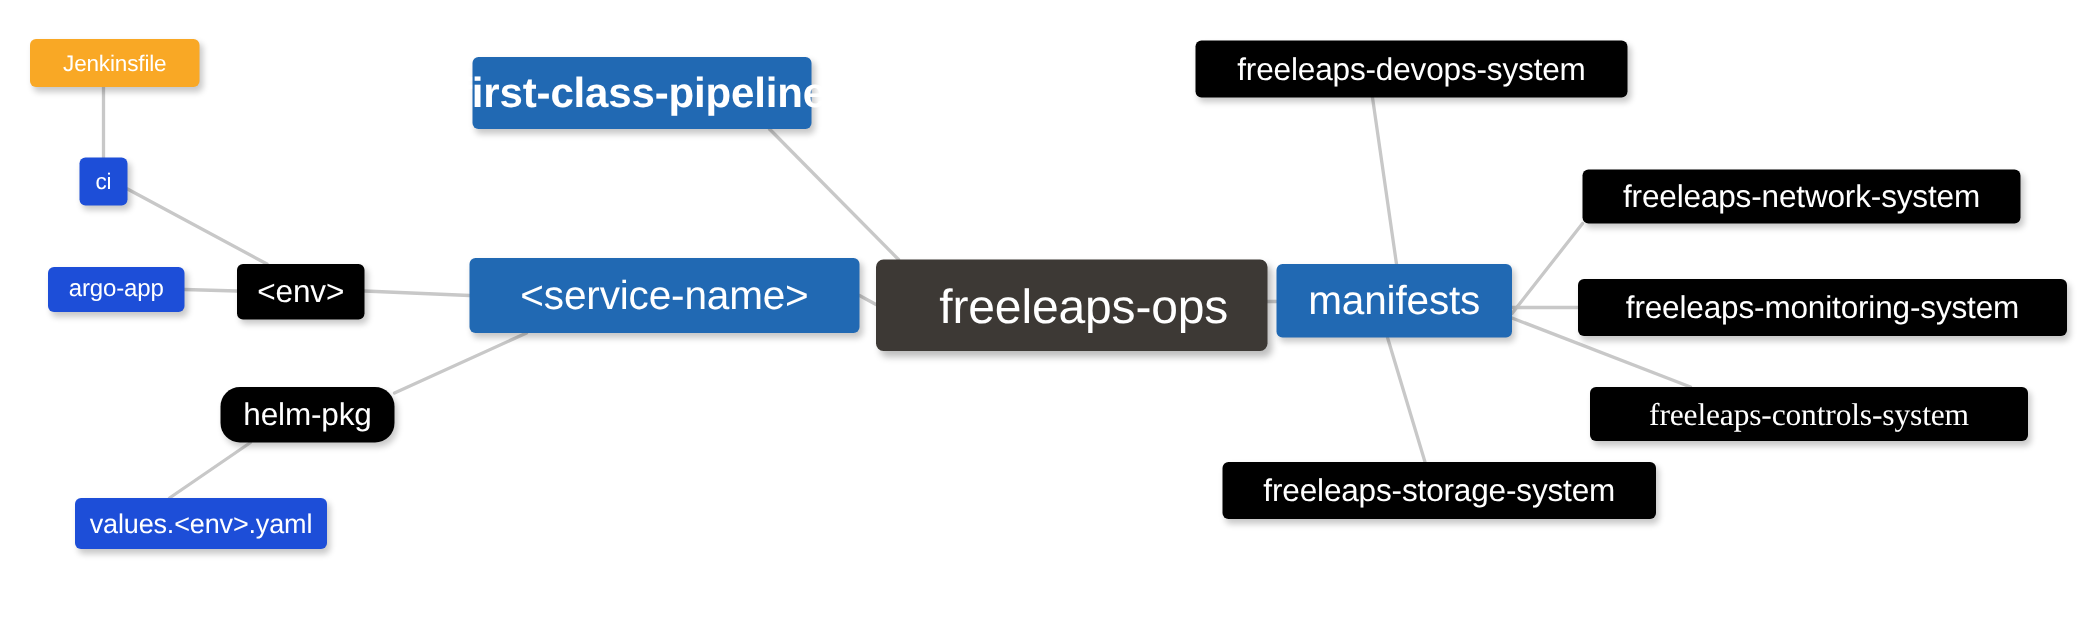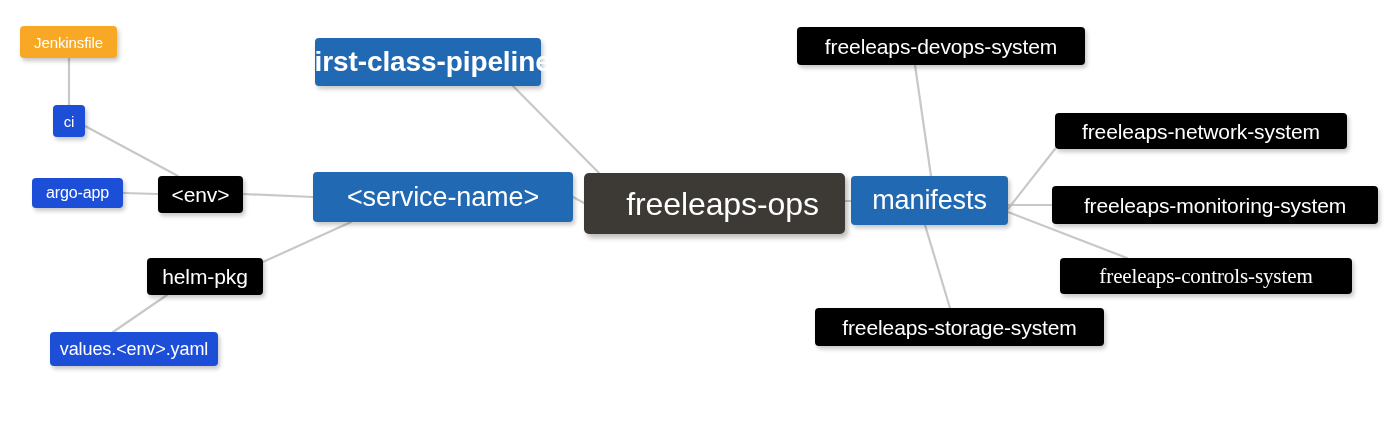--- a/index.html
+++ b/index.html
@@ -66,33 +66,33 @@
       <path class="edge" d="M 178,176 L 85,126"></path>
       <path class="edge" d="M 69,105 L 69,58"></path>
       <path class="edge" d="M 167,295 L 113,332"></path>
       <path class="edge" d="M 931,176 L 915,65"></path>
       <path class="edge" d="M 1008,209 L 1055,149"></path>
       <path class="edge" d="M 1008,205 L 1052,205"></path>
       <path class="edge" d="M 1008,212 L 1127,258"></path>
       <path class="edge" d="M 925,225 L 950,308"></path>
     </svg>
   <div id="nodes">
-      <div class="node orange" style="left: 20px; top: 26px; width: 97px; height: 32px; font-size: 15px;">
+      <div class="node orange" style="left: 20px; top: 26px; width: 113px; height: 32px; font-size: 15px;">
         <span>Jenkinsfile</span>
       </div>
       <div class="node red" style="left: 53px; top: 105px; width: 32px; height: 32px; font-size: 15px;">
         <span>ci</span>
       </div>
       <div class="node red" style="left: 32px; top: 178px; width: 91px; height: 30px; font-size: 16px;">
         <span>argo-app</span>
       </div>
       <div class="node green" style="left: 158px; top: 176px; width: 85px; height: 37px; font-size: 21px;">
         <span>&lt;env&gt;</span>
       </div>
-      <div class="node green" style="left: 147px; top: 258px; width: 116px; height: 37px; font-size: 21px;">
+      <div class="node green" style="left: 147px; top: 258px; width: 116px; height: 37px; font-size: 21px; border-radius: 13px;">
         <span>helm-pkg</span>
       </div>
       <div class="node red" style="left: 10px; top: 332px; width: 168px; height: 34px; font-size: 18px; margin-left: 40px;">
         <span>values.&lt;env&gt;.yaml</span>
       </div>
       <div class="node blue" style="left: 315px; top: 38px; width: 226px; height: 48px; font-size: 28px; font-weight: bold;">
         <span>first-class-pipeline</span>
       </div>
       <div class="node blue" style="left: 313px; top: 172px; width: 260px; height: 50px; font-size: 27px;">
         <span>&lt;service-name&gt;</span>

